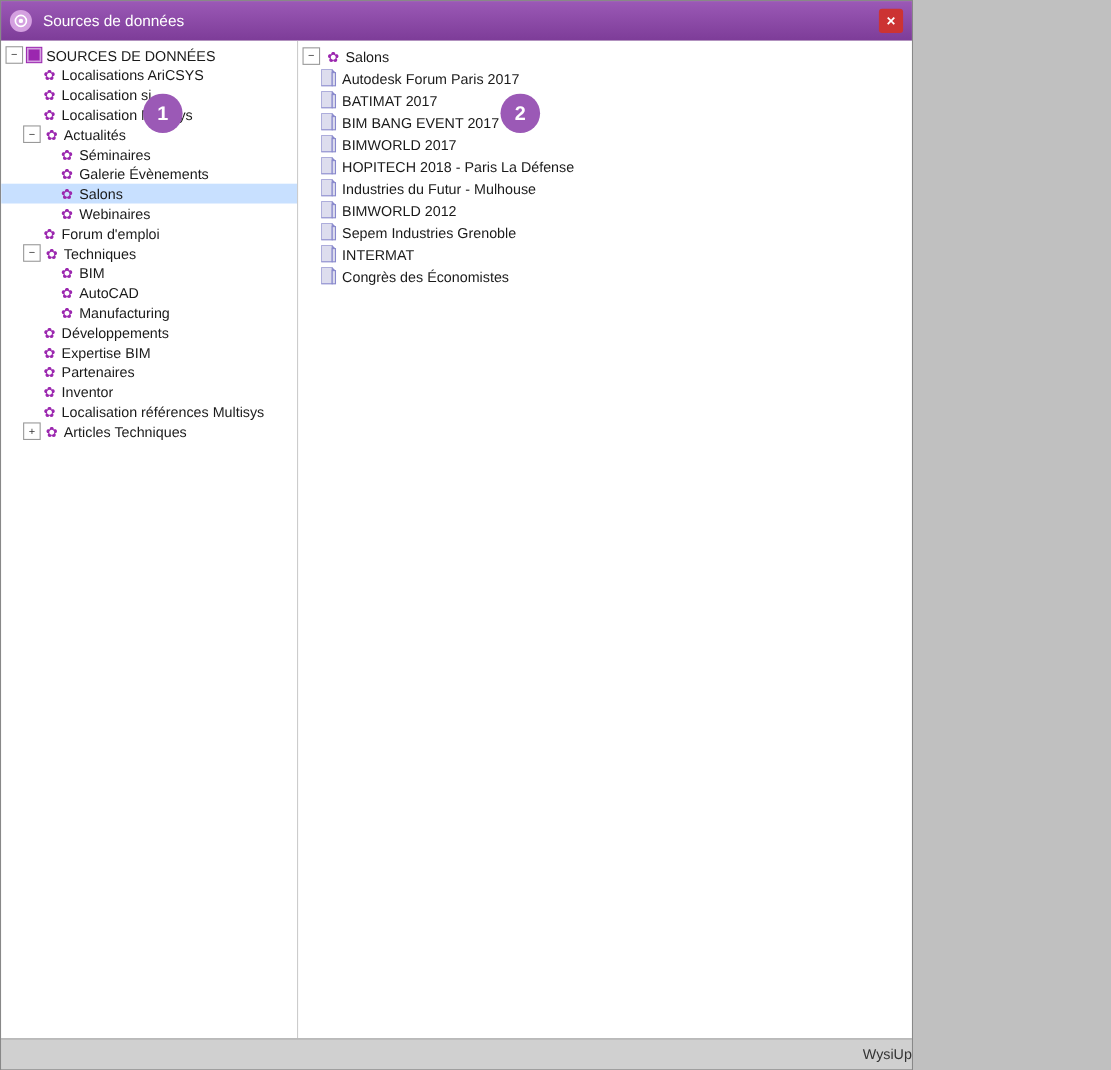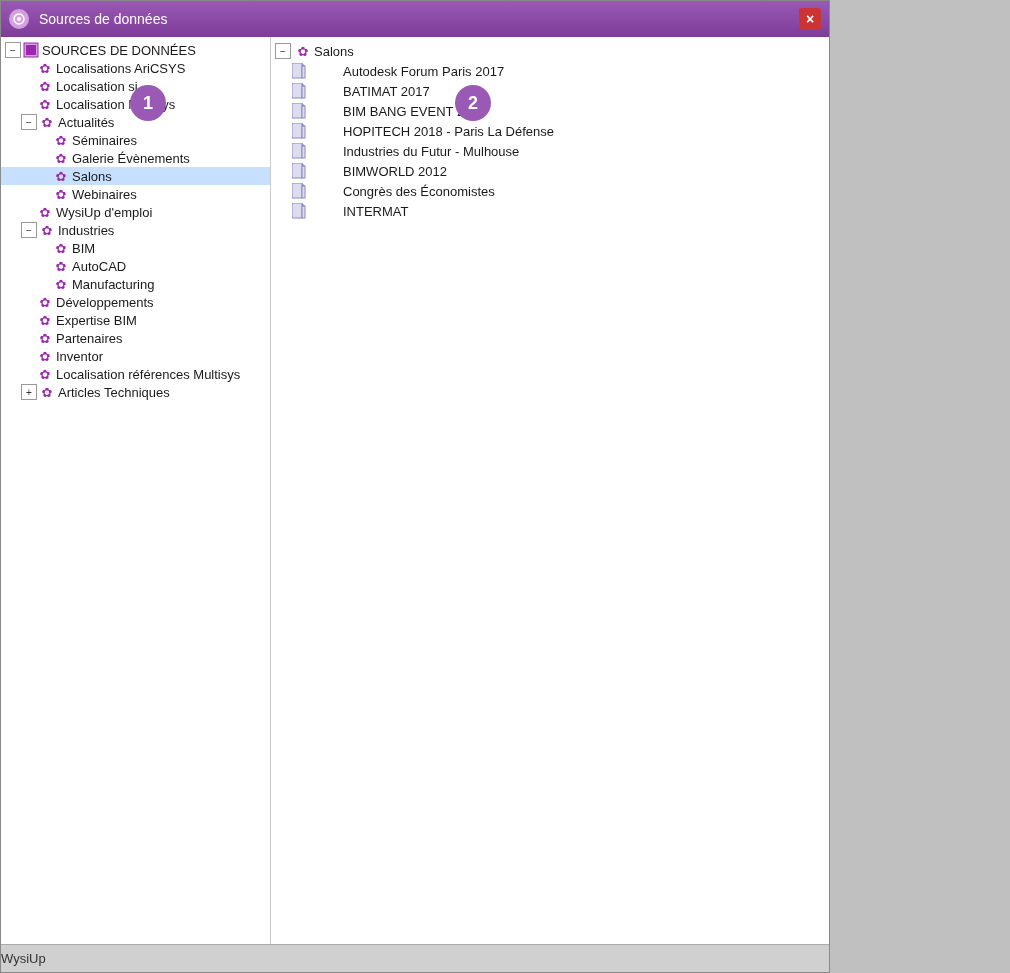--- a/index.html
+++ b/index.html
@@ -85,21 +85,21 @@
       flex: 1;
       overflow-y: auto;
       padding: 4px 0;
     }
 
     .statusbar {
       background: #d0d0d0;
       height: 28px;
       display: flex;
       align-items: center;
-      justify-content: flex-start;
+      justify-content: flex-end;
       border-top: 1px solid #aaa;
       flex-shrink: 0;
     }
 
     .statusbar-text {
       font-size: 13px;
       color: #333;
     }
 
     .tree-row {
@@ -163,21 +163,20 @@
     .right-row {
       display: flex;
       align-items: center;
       padding: 2px 4px;
       cursor: pointer;
       white-space: nowrap;
     }
 
     .right-indent {
       padding-left: 20px;
-      gap: 32px;
     }
 
     
     .annotation {
       width: 36px;
       height: 36px;
       border-radius: 50%;
       background: #9b59b6;
       color: white;
       display: flex;
@@ -293,29 +292,29 @@
           <span class="icon-gear">✿</span>
         </div>
         <span class="node-label">Webinaires</span>
       </div>
 
       <div class="tree-row indent-1">
         <div class="spacer"></div>
         <div class="node-icon">
           <span class="icon-gear">✿</span>
         </div>
-        <span class="node-label">WysiUp d'emploi</span>
+        <span class="node-label">Forum d'emploi</span>
       </div>
 
       <div class="tree-row indent-1">
         <div class="expand-btn">−</div>
         <div class="node-icon">
           <span class="icon-gear">✿</span>
         </div>
-        <span class="node-label">Industries</span>
+        <span class="node-label">Techniques</span>
       </div>
 
       <div class="tree-row indent-2">
         <div class="spacer"></div>
         <div class="node-icon">
           <span class="icon-gear">✿</span>
         </div>
         <span class="node-label">BIM</span>
       </div>
 
@@ -426,20 +425,30 @@
             <span class="node-label">BIM BANG EVENT 2017</span>
           </div>
           <div class="right-row right-indent">
             <div style="width: 16px; height: 16px; flex-shrink: 0; margin-right: 4px; display: flex; align-items: center; justify-content: center;">
               <svg width="14" height="16" viewBox="0 0 14 16">
       <rect x="0" y="0" width="10" height="15" fill="#dde" stroke="#8888cc" stroke-width="1"></rect>
       <polygon points="10,0 13,3 10,3" fill="#8888cc"></polygon>
       <rect x="10" y="3" width="3" height="12" fill="#dde" stroke="#8888cc" stroke-width="1"></rect>
     </svg>
             </div>
+            <span class="node-label">BIMWORLD 2017</span>
+          </div>
+          <div class="right-row right-indent">
+            <div style="width: 16px; height: 16px; flex-shrink: 0; margin-right: 4px; display: flex; align-items: center; justify-content: center;">
+              <svg width="14" height="16" viewBox="0 0 14 16">
+      <rect x="0" y="0" width="10" height="15" fill="#dde" stroke="#8888cc" stroke-width="1"></rect>
+      <polygon points="10,0 13,3 10,3" fill="#8888cc"></polygon>
+      <rect x="10" y="3" width="3" height="12" fill="#dde" stroke="#8888cc" stroke-width="1"></rect>
+    </svg>
+            </div>
             <span class="node-label">HOPITECH 2018 - Paris La Défense</span>
           </div>
           <div class="right-row right-indent">
             <div style="width: 16px; height: 16px; flex-shrink: 0; margin-right: 4px; display: flex; align-items: center; justify-content: center;">
               <svg width="14" height="16" viewBox="0 0 14 16">
       <rect x="0" y="0" width="10" height="15" fill="#dde" stroke="#8888cc" stroke-width="1"></rect>
       <polygon points="10,0 13,3 10,3" fill="#8888cc"></polygon>
       <rect x="10" y="3" width="3" height="12" fill="#dde" stroke="#8888cc" stroke-width="1"></rect>
     </svg>
             </div>
@@ -456,31 +465,41 @@
             <span class="node-label">BIMWORLD 2012</span>
           </div>
           <div class="right-row right-indent">
             <div style="width: 16px; height: 16px; flex-shrink: 0; margin-right: 4px; display: flex; align-items: center; justify-content: center;">
               <svg width="14" height="16" viewBox="0 0 14 16">
       <rect x="0" y="0" width="10" height="15" fill="#dde" stroke="#8888cc" stroke-width="1"></rect>
       <polygon points="10,0 13,3 10,3" fill="#8888cc"></polygon>
       <rect x="10" y="3" width="3" height="12" fill="#dde" stroke="#8888cc" stroke-width="1"></rect>
     </svg>
             </div>
+            <span class="node-label">Sepem Industries Grenoble</span>
+          </div>
+          <div class="right-row right-indent">
+            <div style="width: 16px; height: 16px; flex-shrink: 0; margin-right: 4px; display: flex; align-items: center; justify-content: center;">
+              <svg width="14" height="16" viewBox="0 0 14 16">
+      <rect x="0" y="0" width="10" height="15" fill="#dde" stroke="#8888cc" stroke-width="1"></rect>
+      <polygon points="10,0 13,3 10,3" fill="#8888cc"></polygon>
+      <rect x="10" y="3" width="3" height="12" fill="#dde" stroke="#8888cc" stroke-width="1"></rect>
+    </svg>
+            </div>
+            <span class="node-label">INTERMAT</span>
+          </div>
+          <div class="right-row right-indent">
+            <div style="width: 16px; height: 16px; flex-shrink: 0; margin-right: 4px; display: flex; align-items: center; justify-content: center;">
+              <svg width="14" height="16" viewBox="0 0 14 16">
+      <rect x="0" y="0" width="10" height="15" fill="#dde" stroke="#8888cc" stroke-width="1"></rect>
+      <polygon points="10,0 13,3 10,3" fill="#8888cc"></polygon>
+      <rect x="10" y="3" width="3" height="12" fill="#dde" stroke="#8888cc" stroke-width="1"></rect>
+    </svg>
+            </div>
             <span class="node-label">Congrès des Économistes</span>
-          </div>
-          <div class="right-row right-indent">
-            <div style="width: 16px; height: 16px; flex-shrink: 0; margin-right: 4px; display: flex; align-items: center; justify-content: center;">
-              <svg width="14" height="16" viewBox="0 0 14 16">
-      <rect x="0" y="0" width="10" height="15" fill="#dde" stroke="#8888cc" stroke-width="1"></rect>
-      <polygon points="10,0 13,3 10,3" fill="#8888cc"></polygon>
-      <rect x="10" y="3" width="3" height="12" fill="#dde" stroke="#8888cc" stroke-width="1"></rect>
-    </svg>
-            </div>
-            <span class="node-label">INTERMAT</span>
           </div>
         </div>
     </div>
   </div>
 
   <div class="statusbar">
     <span class="statusbar-text">WysiUp</span>
   </div>
 </div>
 

